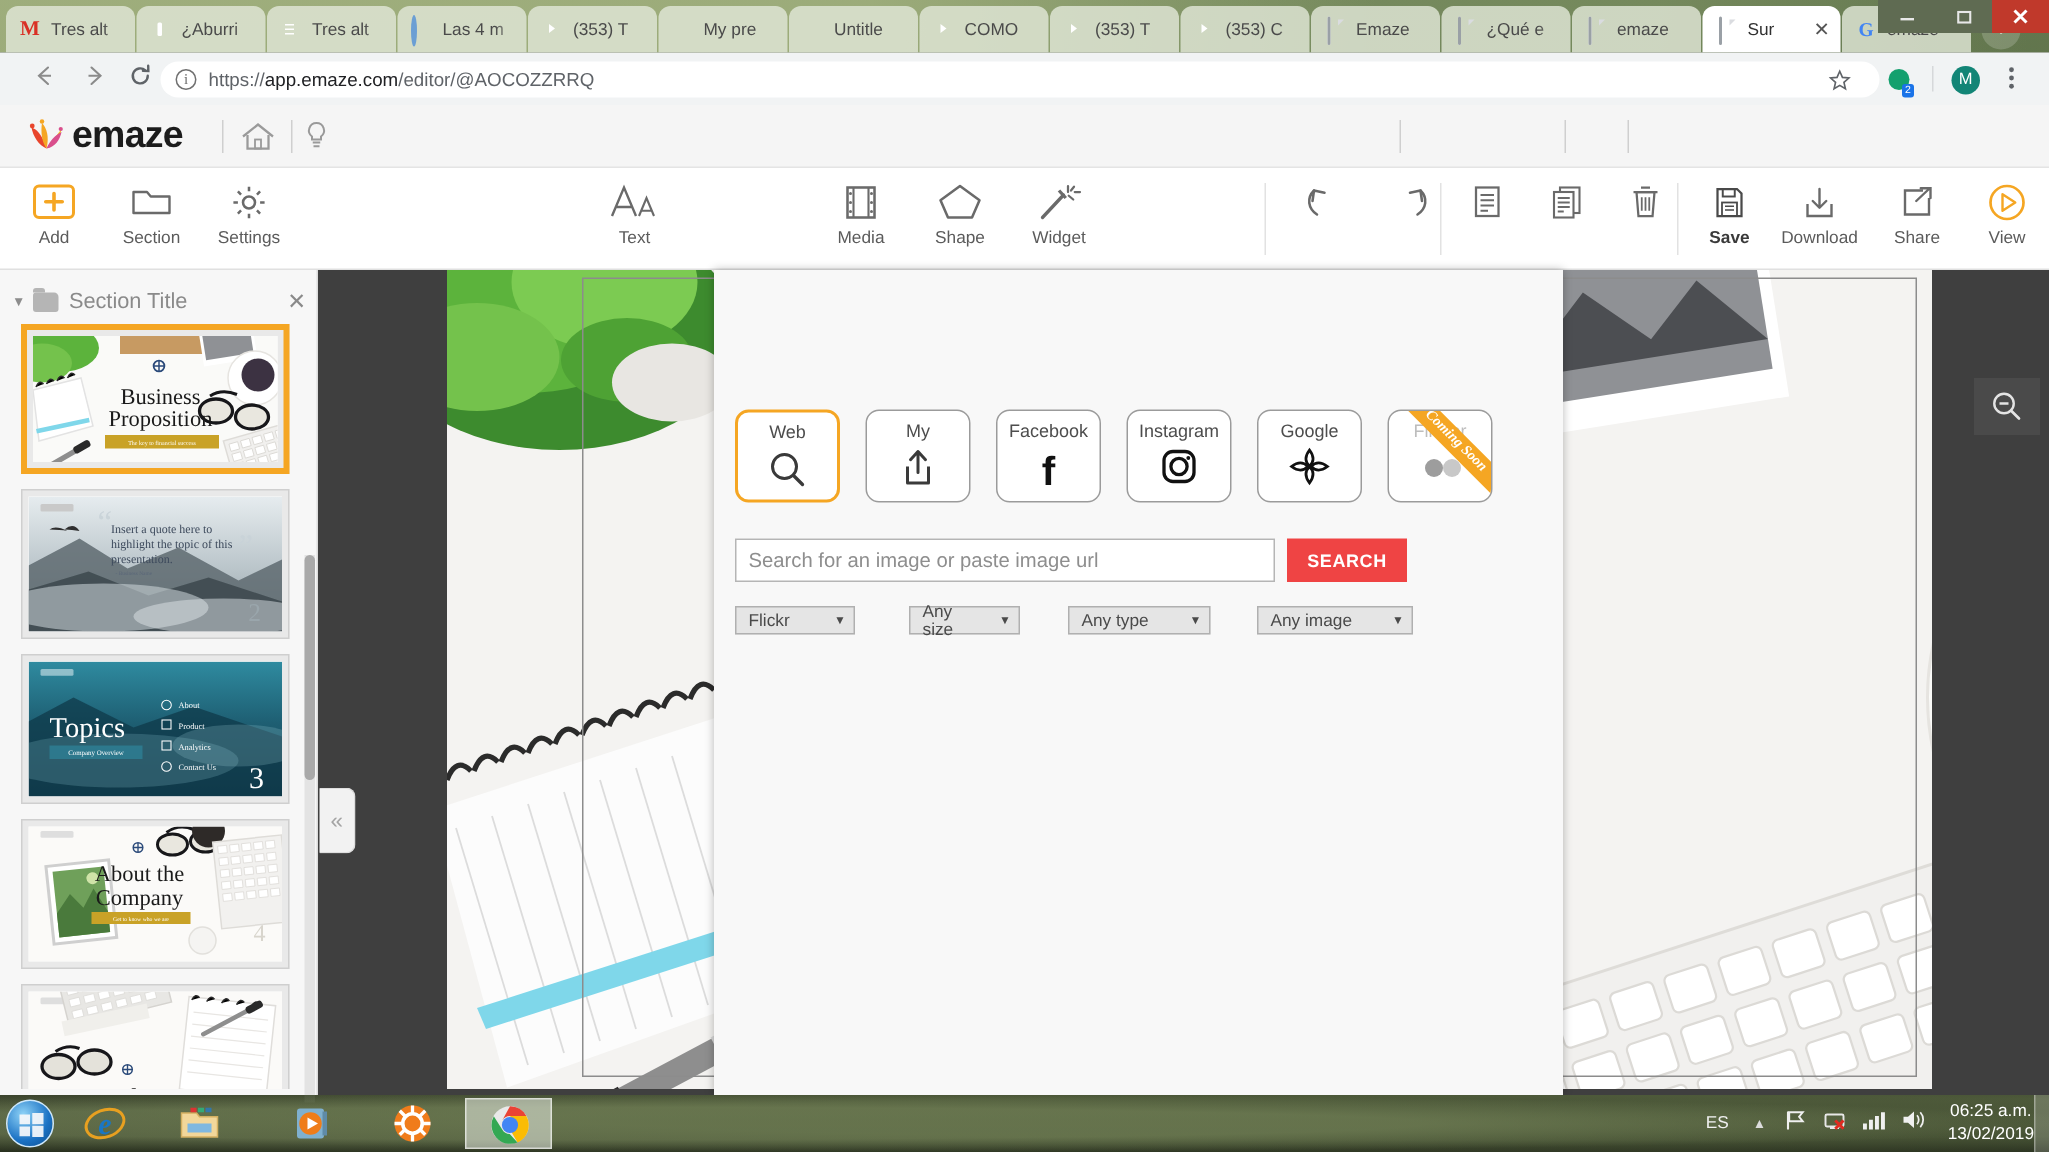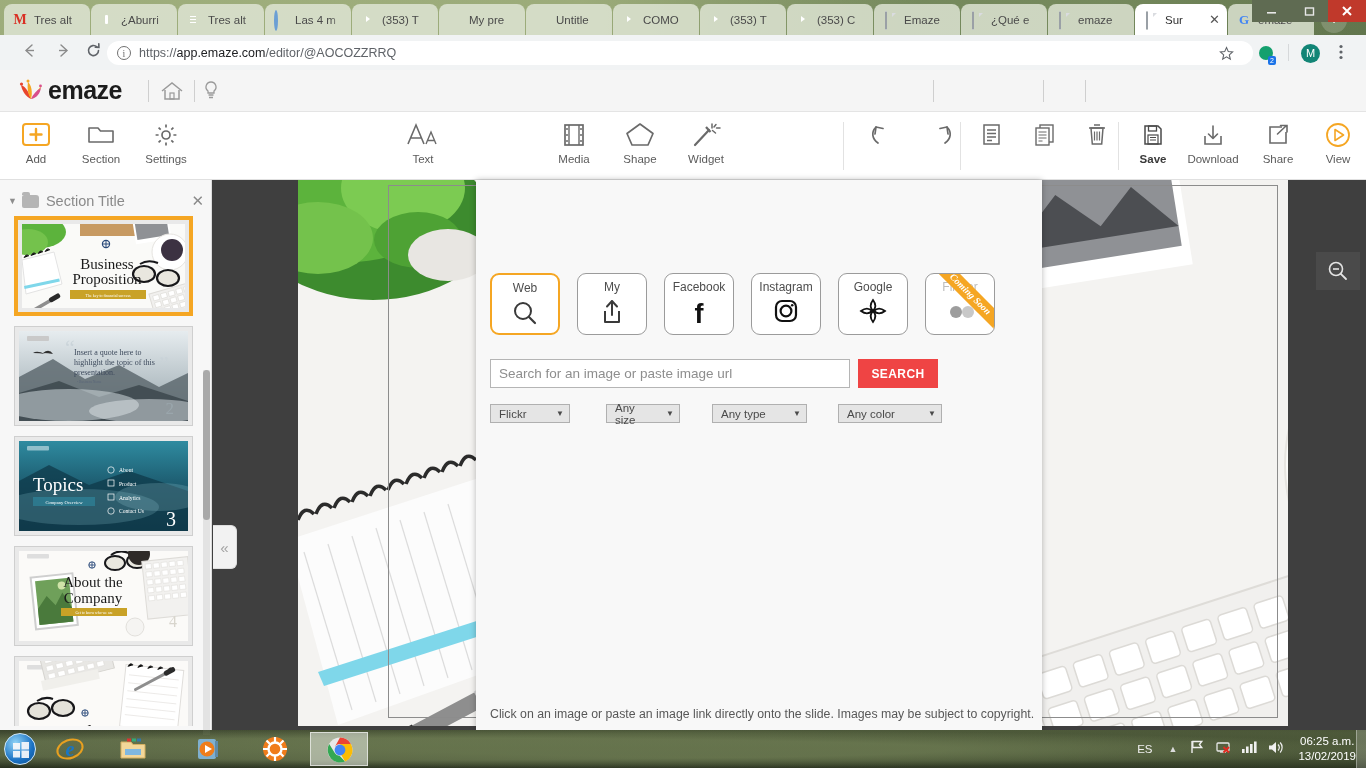--- a/index.html
+++ b/index.html
@@ -1053,26 +1053,25 @@
           </div>
           <div class="filt" style="left:116px; width:74px">
             <span>Any size</span>
             <span class="fcaret">▼</span>
           </div>
           <div class="filt" style="left:222px; width:95px">
             <span>Any type</span>
             <span class="fcaret">▼</span>
           </div>
           <div class="filt" style="left:348px; width:104px">
-            <span>Any color</span>
+            <span>Any image</span>
             <span class="fcaret">▼</span>
           </div>
         </div>
 
-        <div class="panelnote">Click on an image or paste an image link directly onto the slide. Images may be subject to copyright.</div>
       </div>
 
     </div>
   </div>
 
   <div class="taskbar">
     <div class="startorb">
       <svg width="22" height="22" viewBox="0 0 22 22" style="margin:5px">
         <rect x="3" y="4" width="7" height="6.5" fill="#f7f9fb" opacity=".92"></rect>
         <rect x="11.5" y="3" width="7.5" height="7.5" fill="#f7f9fb" opacity=".92"></rect>

